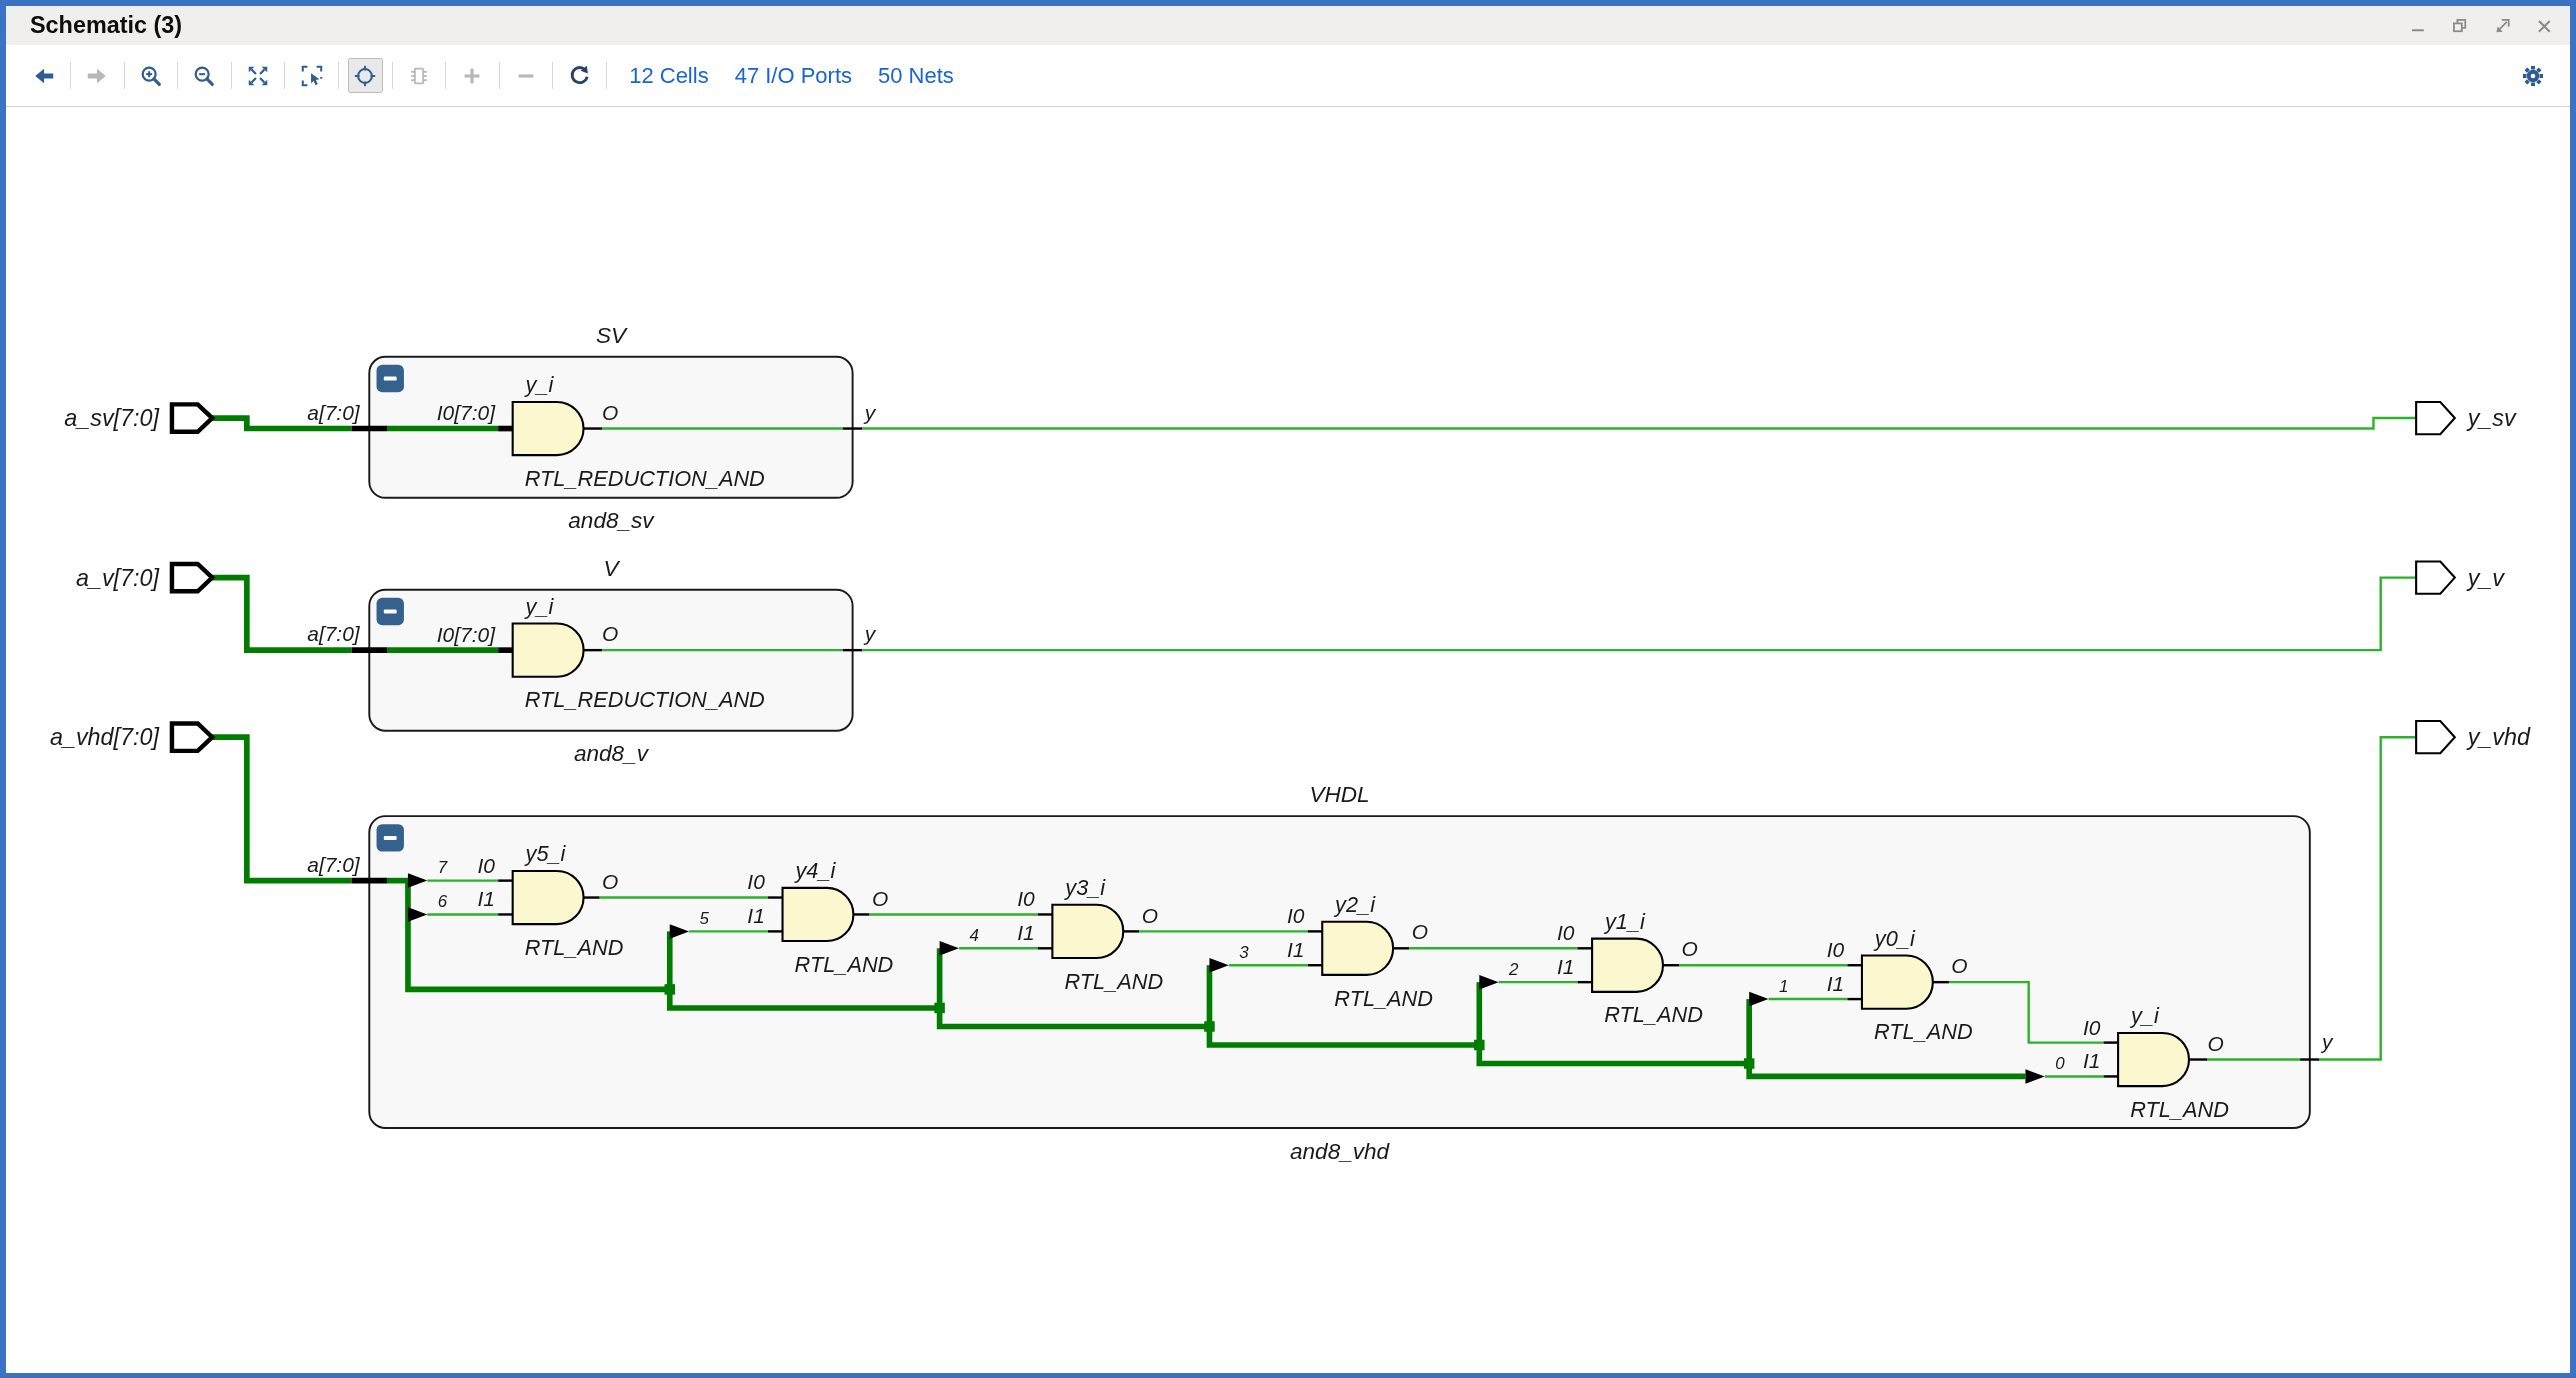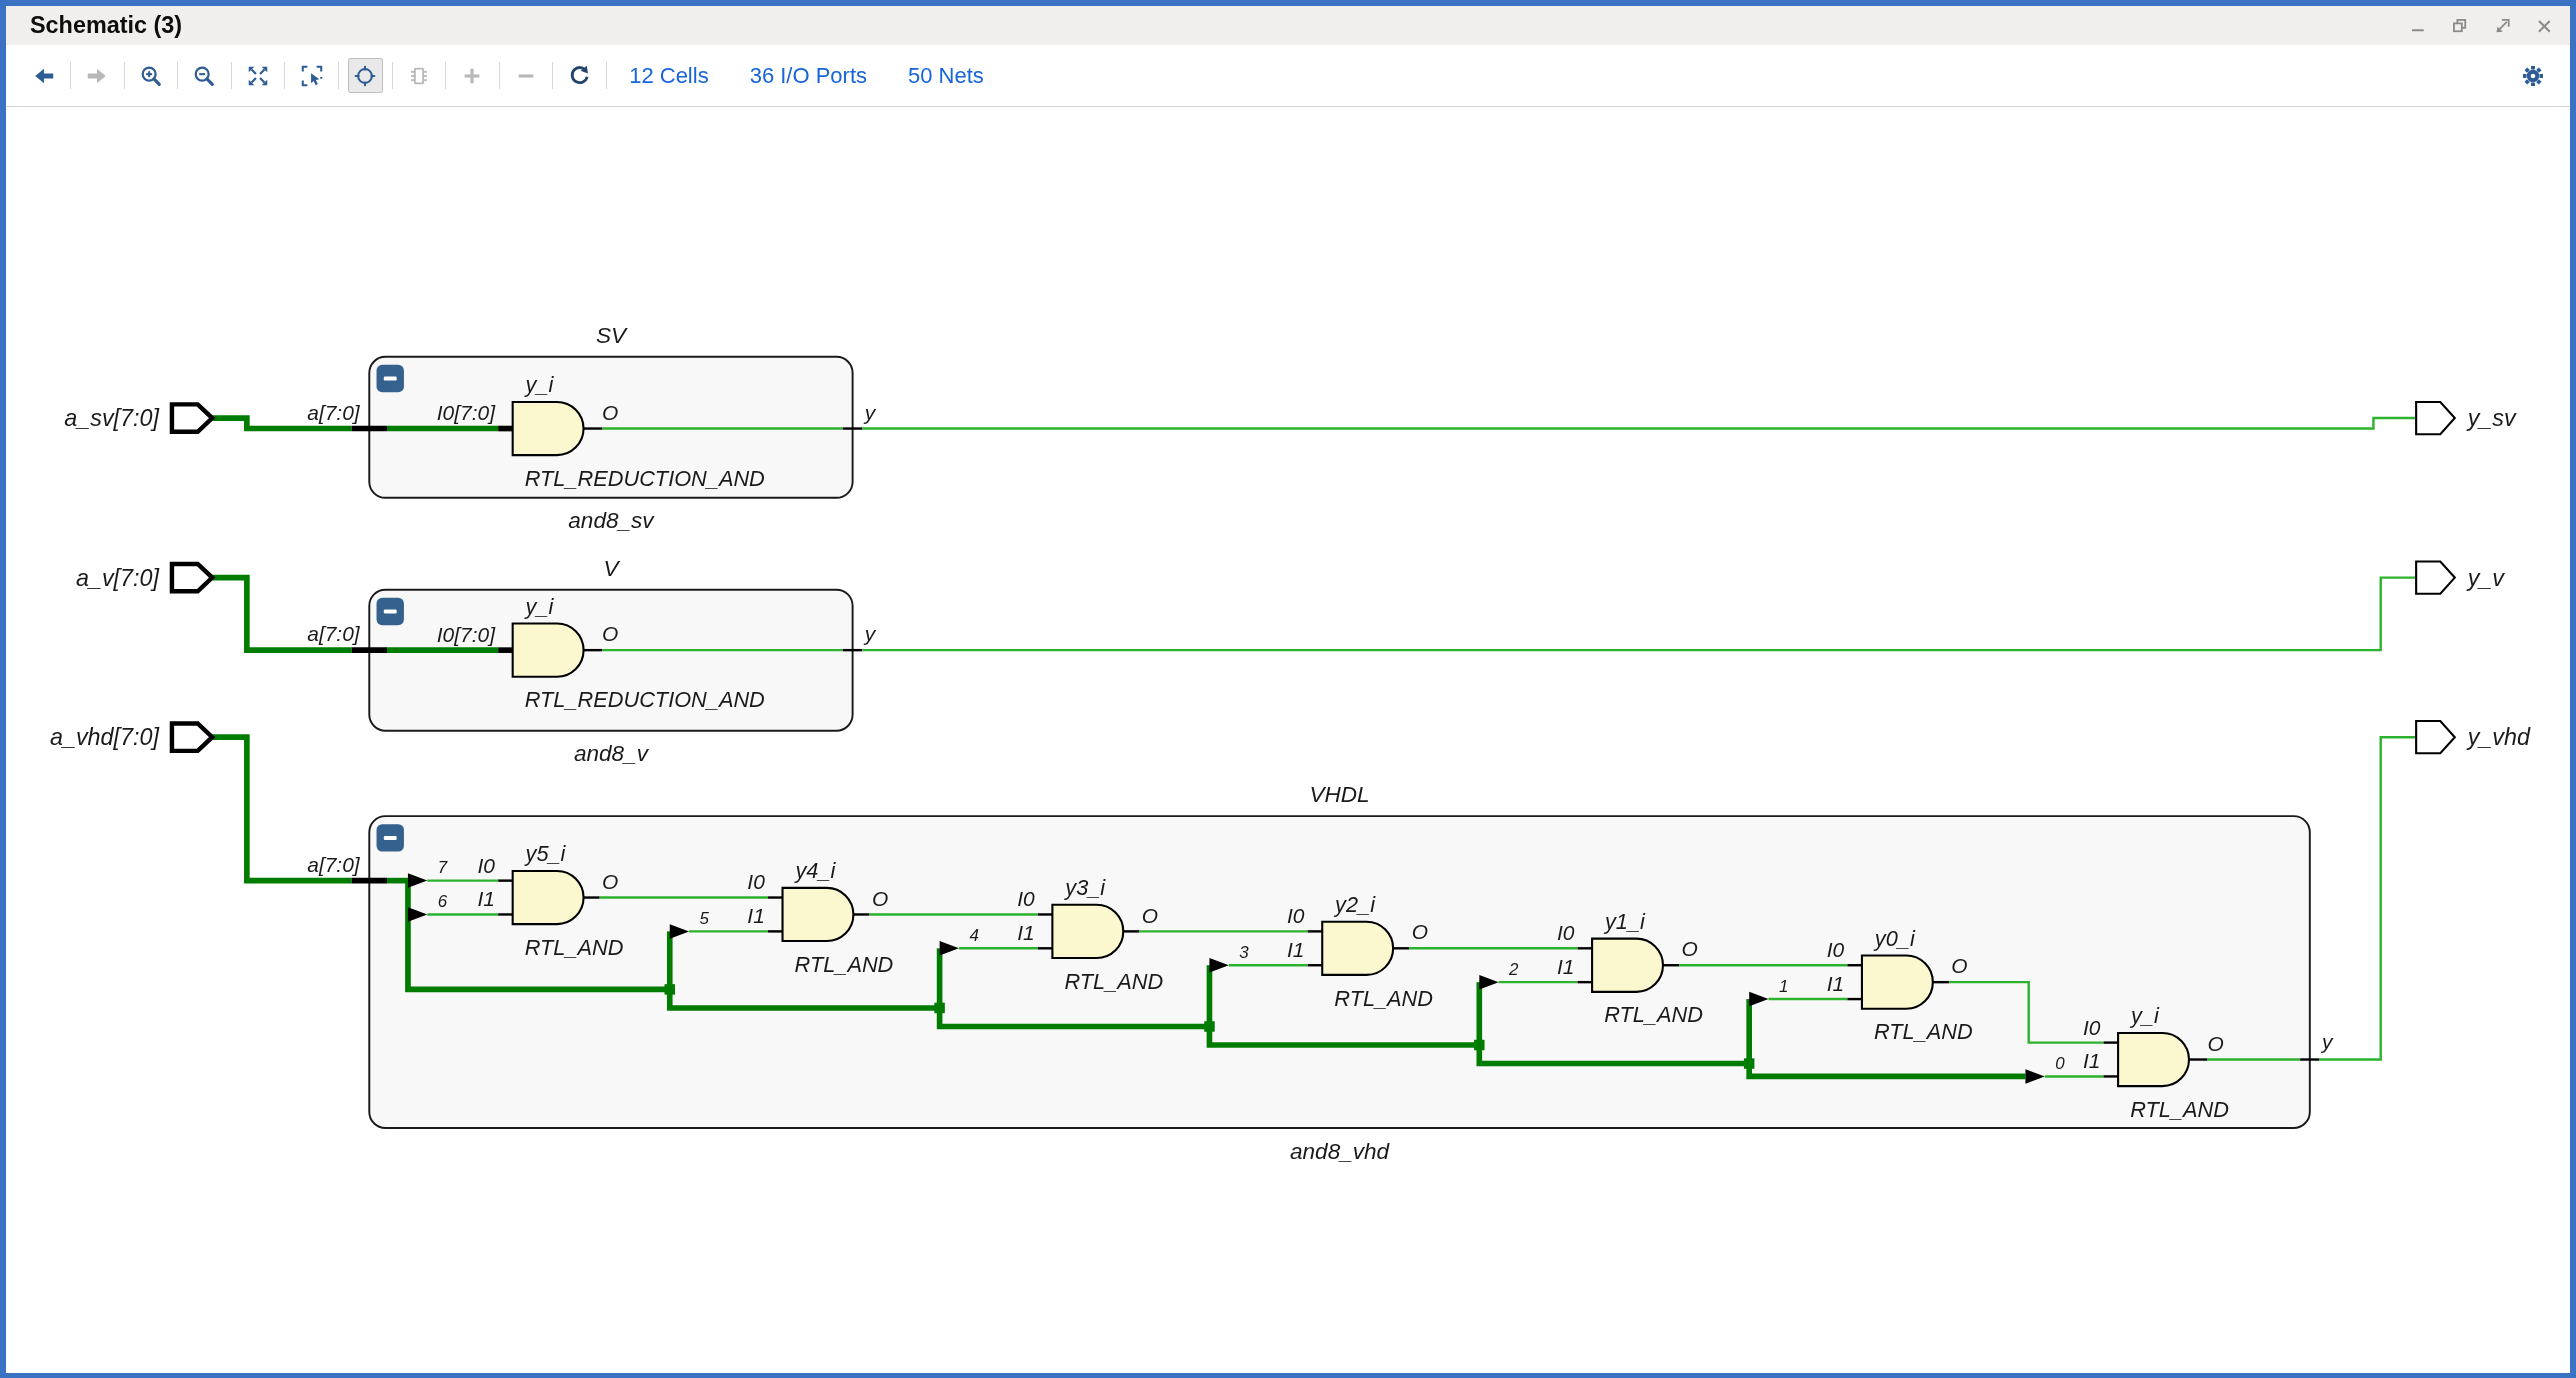--- a/index.html
+++ b/index.html
@@ -24,21 +24,21 @@
     height:62px;flex:0 0 62px;background:#ffffff;
     border-bottom:0.8px solid #d4d4d4;
     display:flex;align-items:center;padding:0 11.3px;
   }
   .tb-btn{
     width:35px;height:35px;margin:0 8.9px;border:0.8px solid transparent;border-radius:2.4px;
     display:flex;align-items:center;justify-content:center;flex:0 0 auto;
   }
   .tb-btn.sel{background:#e9e9e9;border:0.8px solid #bdbdbd;}
   .tb-sep{width:0.8px;height:27px;background:#d8d8d8;flex:0 0 0.8px;}
-  .tb-links{display:flex;align-items:center;gap:41px;margin-left:22.5px;}
+  .tb-links{display:flex;align-items:center;gap:26px;margin-left:22.5px;}
   .tb-link{font-size:22px;color:#1765d8;cursor:pointer;white-space:nowrap;}
   .tb-gear{margin-left:auto;margin-right:8px;}
   .canvas-wrap{flex:1 1 auto;background:#fff;position:relative;font-style:italic;}
   svg.canvas{display:block;width:100%;height:100%;}
   svg.canvas text{font-family:"Liberation Sans", sans-serif;fill:#1a1a1a;}
   .bus{stroke:#007c00;stroke-width:7;fill:none;}
   .net{stroke:#2cb22c;stroke-width:3;fill:none;}
   .pb{stroke:#000000;stroke-width:7;fill:none;}
   .pn{stroke:#000000;stroke-width:3;fill:none;}
 </style>
@@ -170,21 +170,21 @@
     <div class="tb-sep"></div>
     <div class="tb-btn">
       <svg width="24" height="24" viewBox="0 0 26 26">
         <path d="M20.6 7.4 A8.2 8.2 0 1 0 21.8 13.8" fill="none" stroke="#23436b" stroke-width="3"></path>
         <polygon points="21.5,2 22.6,10.4 14.8,7.2" fill="#23436b"></polygon>
       </svg>
     </div>
     <div class="tb-sep"></div>
     <div class="tb-links">
       <span class="tb-link">12 Cells</span>
-      <span class="tb-link">36 I/O Ports</span>
+      <span class="tb-link">47 I/O Ports</span>
       <span class="tb-link">50 Nets</span>
     </div>
     <div class="tb-btn tb-gear">
       <svg width="26" height="26" viewBox="0 0 26 26">
         <g stroke="#2d5b94" stroke-width="4">
           <line x1="19.5" y1="13" x2="23" y2="13"></line>
             <line x1="17.6" y1="17.6" x2="20.1" y2="20.1"></line>
           <line x1="13" y1="19.5" x2="13" y2="23"></line>
             <line x1="8.4" y1="17.6" x2="5.9" y2="20.1"></line>
           <line x1="6.5" y1="13" x2="3" y2="13"></line>

